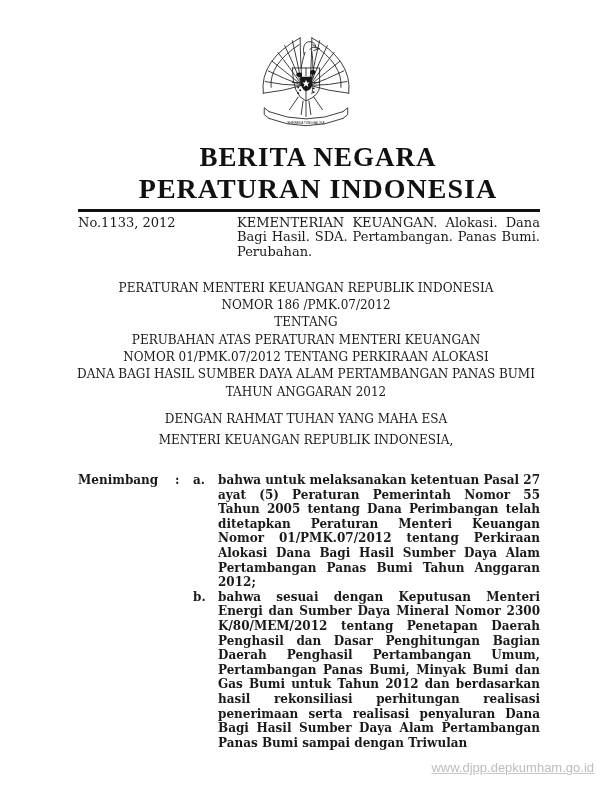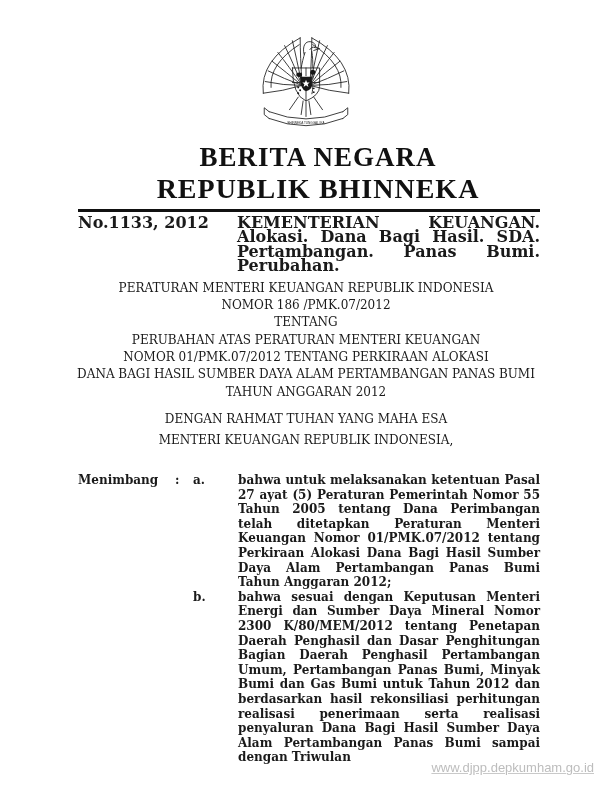--- a/index.html
+++ b/index.html
@@ -43,22 +43,22 @@
     width: 462px;
     height: 3px;
     background: #111111;
   }
   .gazette-row {
     position: absolute;
     top: 216px;
     left: 78px;
     width: 462px;
     display: flex;
-    font-size: 16px;
-    font-weight: bold;
+    font-size: 13px;
+    font-weight: normal;
     line-height: 14.3px;
   }
   .gazette-number { width: 159px; flex: none; }
   .gazette-subject { width: 303px; text-align: justify; }
   .reg-heading, .reg-subject, .invocation, .authority {
     position: absolute;
     left: 0;
     width: 100%;
     text-align: center;
     font-size: 12px;
@@ -73,21 +73,21 @@
     position: absolute;
     top: 473px;
     left: 78px;
     width: 462px;
     display: grid;
     grid-template-columns: 97px 18px 25px 1fr;
     font-size: 12px;
     font-weight: bold;
     line-height: 14.6px;
   }
-  .c-text { text-align: justify; margin-left: 20px; }
+  .c-text { text-align: justify; }
   .watermark {
     position: absolute;
     top: 760px;
     right: 18px;
     font-family: "Liberation Sans", sans-serif;
     font-size: 13px;
     color: #bdbdbd;
     text-decoration: underline;
     text-decoration-color: #c9c9c9;
     margin-left: 19px;
@@ -158,21 +158,21 @@
       <circle cx="58" cy="61" r="0.9" fill="#161616"></circle>
 
       <path d="M44,45 L56,45 L56,54 Q56,58 50,60 Q44,58 44,45 Z" fill="#161616"></path>
       <polygon fill="#ffffff" points="50,48.2 51.1,50.9 53.8,51 51.7,52.8 52.5,55.5 50,53.9 47.5,55.5 48.3,52.8 46.2,51 48.9,50.9"></polygon>
       <text x="50" y="93.6" text-anchor="middle" font-size="3.2" fill="#2a2a2a" font-family="Liberation Sans, sans-serif">BHINNEKA TUNGGAL IKA</text>
     </svg>
   </div>
 
   <div class="masthead">
     <div class="masthead-line1">BERITA NEGARA</div>
-    <div class="masthead-line2">REPUBLIK BHINNEKA</div>
+    <div class="masthead-line2">PERATURAN INDONESIA</div>
   </div>
 
   <div class="rule"></div>
 
   <div class="gazette-row">
     <div class="gazette-number">No.1133, 2012</div>
     <div class="gazette-subject">KEMENTERIAN KEUANGAN. Alokasi. Dana Bagi Hasil. SDA. Pertambangan. Panas Bumi. Perubahan.</div>
   </div>
 
   <div class="reg-heading">

